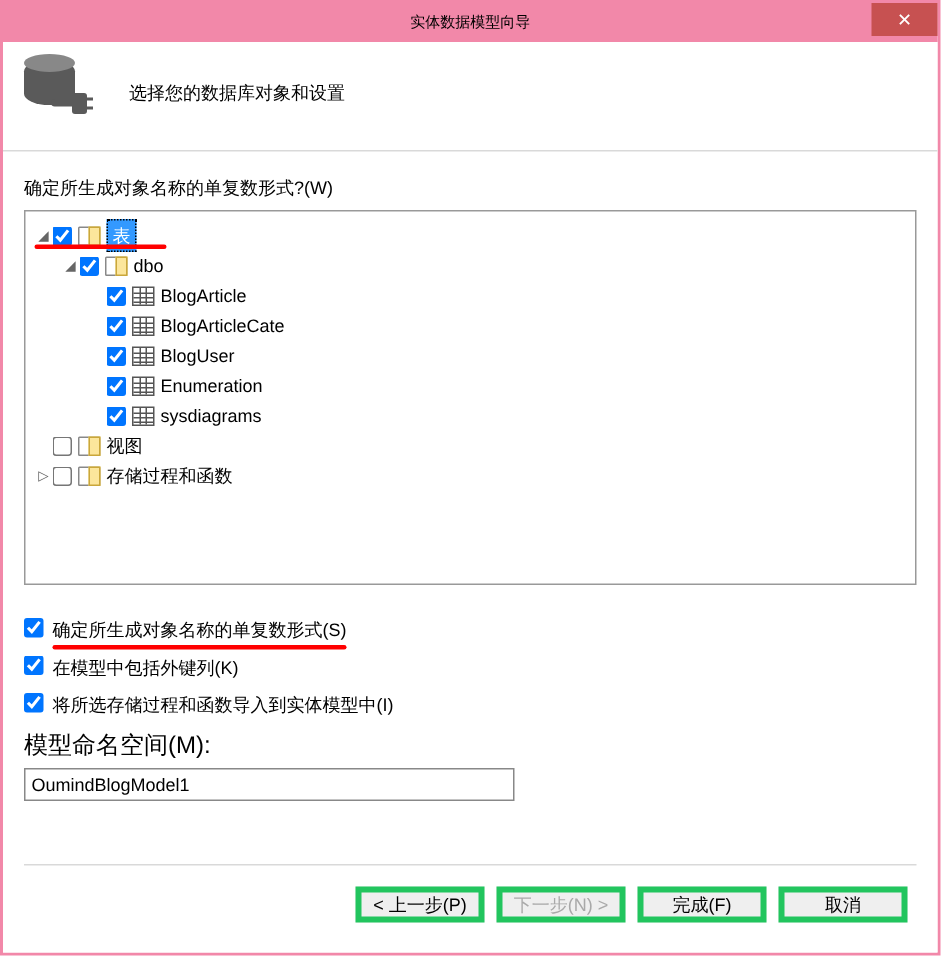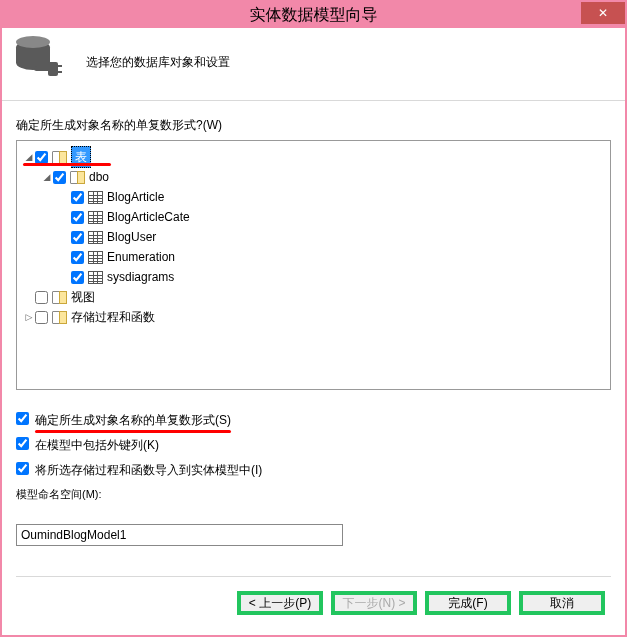--- a/index.html
+++ b/index.html
@@ -1,20 +1,20 @@
 <!DOCTYPE html>
 <html><head>
 <meta charset="utf-8">
 <style>
   * { box-sizing: border-box; font-family: "Microsoft YaHei", "Segoe UI", sans-serif; }
   html, body { margin:0; padding:0; }
   body { width:627px; height:637px; background:#f288a9; }
   .window { position:absolute; left:2px; top:2px; width:623px; height:633px; background:#fff; display:flex; flex-direction:column; }
   .titlebar { height:26px; background:#f288a9; display:flex; align-items:center; justify-content:center; position:relative; }
-  .titlebar .title { font-size:16px; color:#000; }
+  .titlebar .title { font-size:10px; color:#000; }
   .titlebar .close { position:absolute; right:0; top:0; width:44px; height:22px; background:#c75151; color:#fff; display:flex; align-items:center; justify-content:center; font-size:12px; cursor:pointer; }
   .content { flex:1; background:#fff; padding:0 14px 14px 14px; display:flex; flex-direction:column; }
   .header-row { display:flex; align-items:center; padding:12px 0 16px 0; }
   .db-icon { width:48px; height:44px; margin-right:22px; position:relative; }
   .db-cyl { position:absolute; left:0; top:0; width:34px; height:30px; background:#5a5a5a; border-radius:50%/25%; }
   .db-cyl::before { content:""; position:absolute; left:0; top:-4px; width:34px; height:12px; background:#888; border-radius:50%; }
   .db-plug { position:absolute; left:18px; top:22px; width:30px; height:14px; }
   .db-plug::before { content:""; position:absolute; left:0; top:4px; width:18px; height:5px; background:#5a5a5a; border-radius:3px; }
   .db-plug::after { content:""; position:absolute; left:14px; top:0; width:10px; height:14px; background:#5a5a5a; border-radius:2px; }
   .prong1,.prong2 { position:absolute; background:#5a5a5a; width:4px; height:2px; }
@@ -34,21 +34,21 @@
   .ic-table { border:1px solid #555; background:#fff; position:relative; }
   .ic-table::before, .ic-table::after { content:""; position:absolute; background:#555; }
   .ic-table::before { left:0; right:0; top:3px; height:1px; box-shadow:0 3px #555, 0 6px #555; }
   .ic-table::after { top:0; bottom:0; left:4px; width:1px; box-shadow:4px 0 #555; }
   .sel { background:#3399ff; color:#fff; padding:0 3px; border:1px dotted #000; }
   .options { margin-top:14px; font-size:12px; }
   .opt-row { display:flex; margin:8px 0; }
   .opt-row input { margin:0 6px 0 0; width:13px; height:13px; }
   .red-opt { position:relative; display:inline-block; }
   .red-opt::after { content:""; position:absolute; left:0; bottom:-4px; width:100%; height:3px; background:red; border-radius:2px; }
-  .ns-label { font-size:11px; margin-top:8px; margin-bottom:22px; }
+  .ns-label { font-size:16px; margin-top:8px; margin-bottom:4px; }
   .ns-input { width:327px; height:22px; border:1px solid #888; font-size:12px; padding:2px 4px; }
   .button-row { margin-top:auto; border-top:1px solid #d9d9d9; padding:14px 6px 6px 0; display:flex; justify-content:flex-end; gap:8px; }
   .btn { width:86px; height:24px; font-size:12px; background:#efefef; border:4px solid #22c55e; display:flex; align-items:center; justify-content:center; cursor:pointer; }
   .btn.disabled { color:#a9a9a9; cursor:default; }
   .root-row { position:relative; }
   .root-underline { position:absolute; left:0; top:16px; width:88px; height:3px; background:red; border-radius:2px; pointer-events:none; }
 </style>
 </head>
 <body>
 

